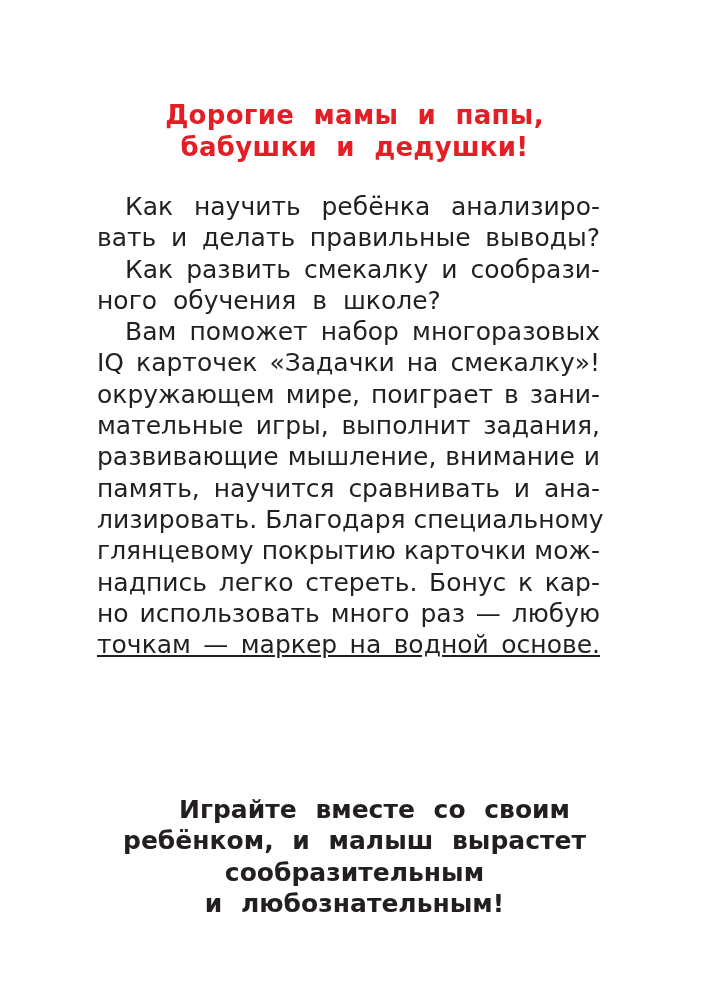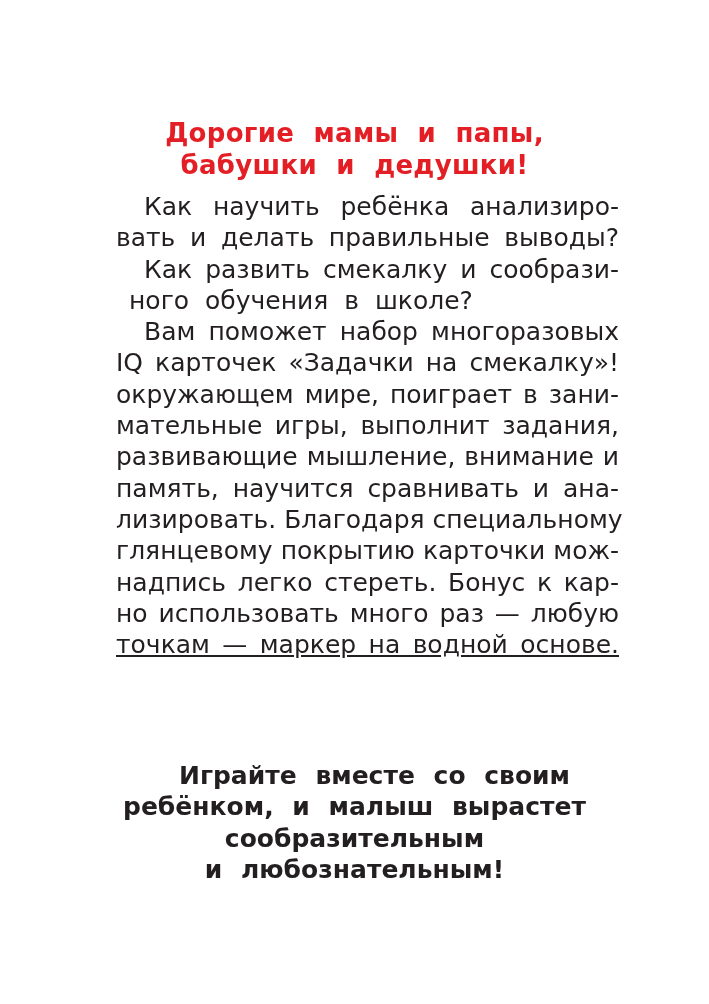--- a/index.html
+++ b/index.html
@@ -18,53 +18,53 @@
       position: absolute;
       left: 0; top: 0;
       width: 709px;
       height: 1004px;
       background: #ffffff;
     }
     .title {
       position: absolute;
       left: 103px;
       width: 503px;
-      top: 118px;
+      top: 100px;
       text-align: center;
       color: #e31e24;
       font-weight: bold;
       font-size: 26px;
       line-height: 31.5px;
       word-spacing: 10px;
       letter-spacing: 0.3px;
     }
     .title .line { display: block; white-space: nowrap; }
     .body-text {
       position: absolute;
-      left: 116px;
+      left: 97px;
       width: 503px;
       top: 191px;
       color: #231f20;
       font-size: 25px;
       line-height: 31.3px;
     }
     .body-text .line {
       display: block;
       white-space: nowrap;
       text-align: justify;
       text-align-last: justify;
       height: 31.3px;
     }
     .body-text .line.indent { padding-left: 28px; }
     .body-text .line.last { text-align-last: justify; text-decoration: underline; }
     .closing {
       position: absolute;
       left: 103px;
       width: 503px;
-      top: 760px;
+      top: 794px;
       color: #231f20;
       font-weight: bold;
       font-size: 25px;
       line-height: 31.3px;
       text-align: center;
     }
     .closing .line {
       display: block;
       white-space: nowrap;
       word-spacing: 10px;
@@ -80,21 +80,21 @@
     <span class="line">Дорогие мамы и папы,</span>
     <span class="line">бабушки и дедушки!</span>
   </div>
 
   <div class="body-text">
 
     <span class="line indent">Как научить ребёнка анализиро-</span>
     <span class="line">вать и делать правильные выводы?</span>
 
     <span class="line indent">Как развить смекалку и сообрази-</span>
-    <span class="line" style="text-align-last:left; word-spacing:8px;margin-left:13px;">ного обучения в школе?</span>
+    <span class="line" style="text-align-last:left; word-spacing:8px;">ного обучения в школе?</span>
 
     <span class="line indent">Вам поможет набор многоразовых</span>
     <span class="line">IQ карточек «Задачки на смекалку»!</span>
     <span class="line">окружающем мире, поиграет в зани-</span>
     <span class="line">мательные игры, выполнит задания,</span>
     <span class="line">развивающие мышление, внимание и</span>
     <span class="line">память, научится сравнивать и ана-</span>
     <span class="line">лизировать. Благодаря специальному</span>
     <span class="line">глянцевому покрытию карточки мож-</span>
     <span class="line">надпись легко стереть. Бонус к кар-</span>

